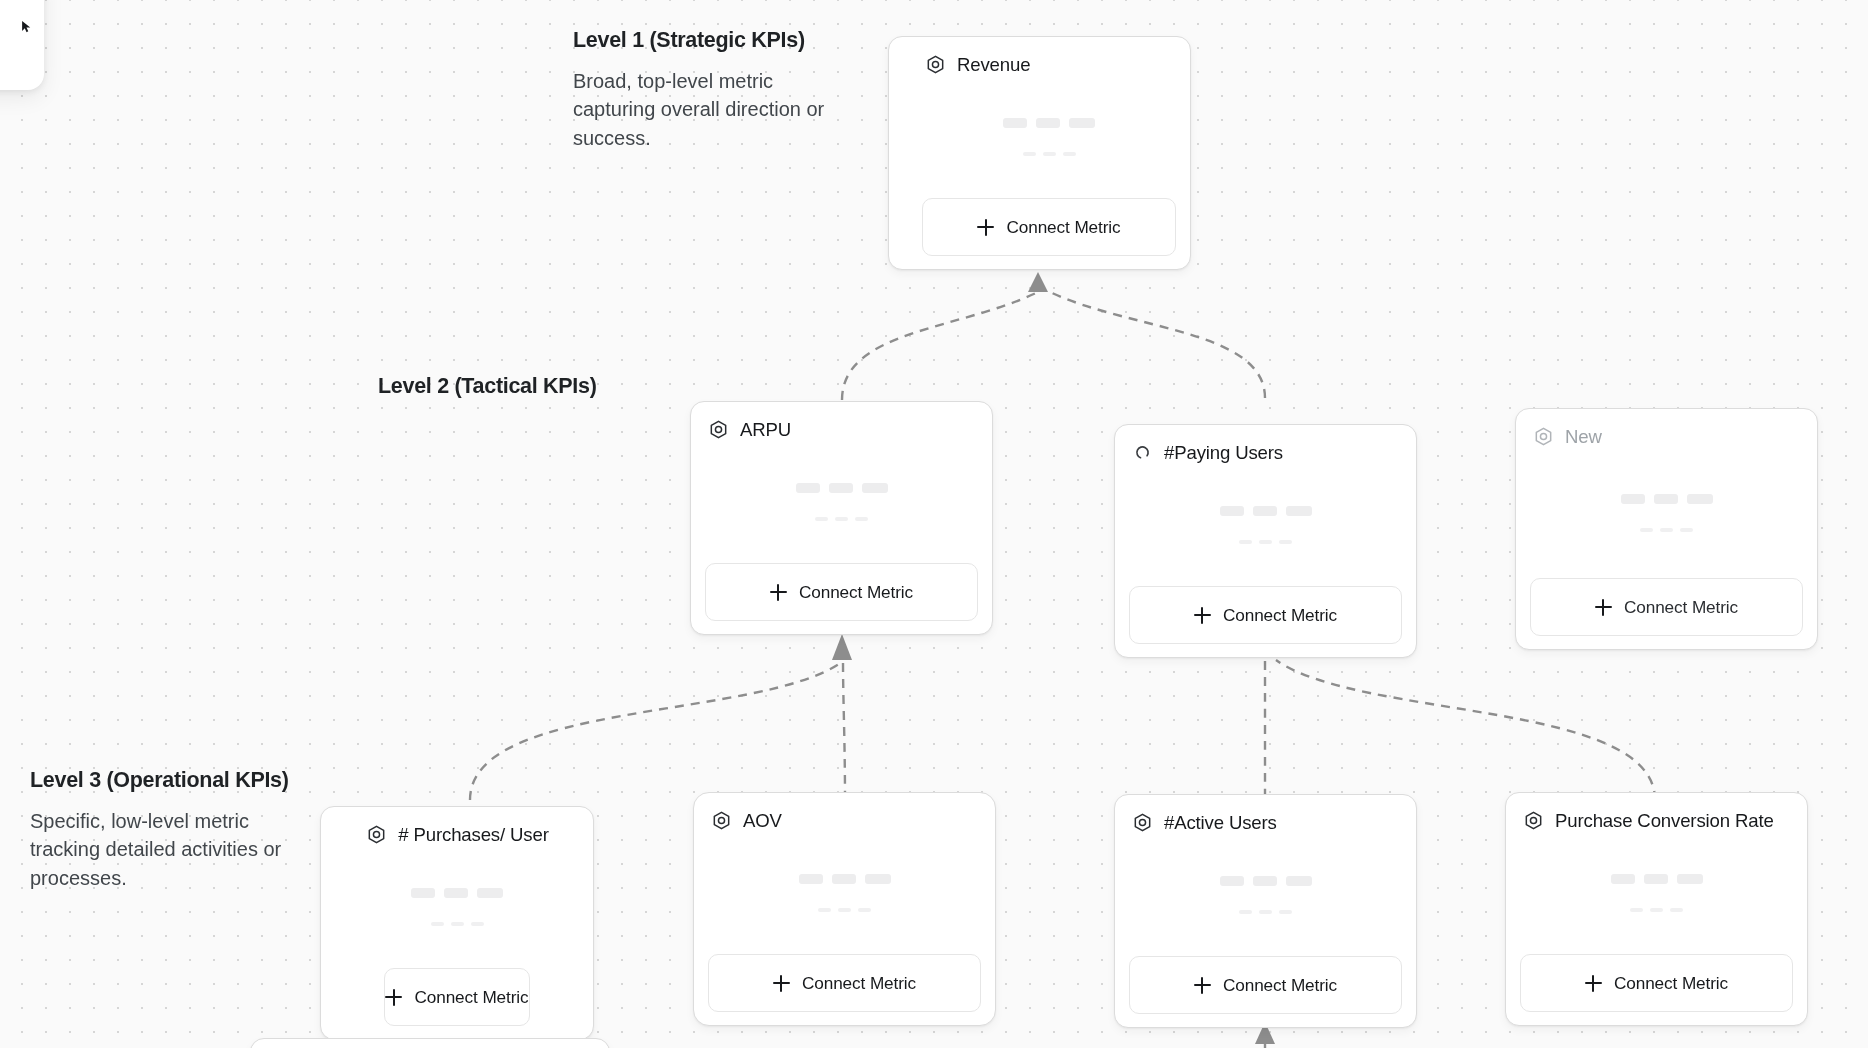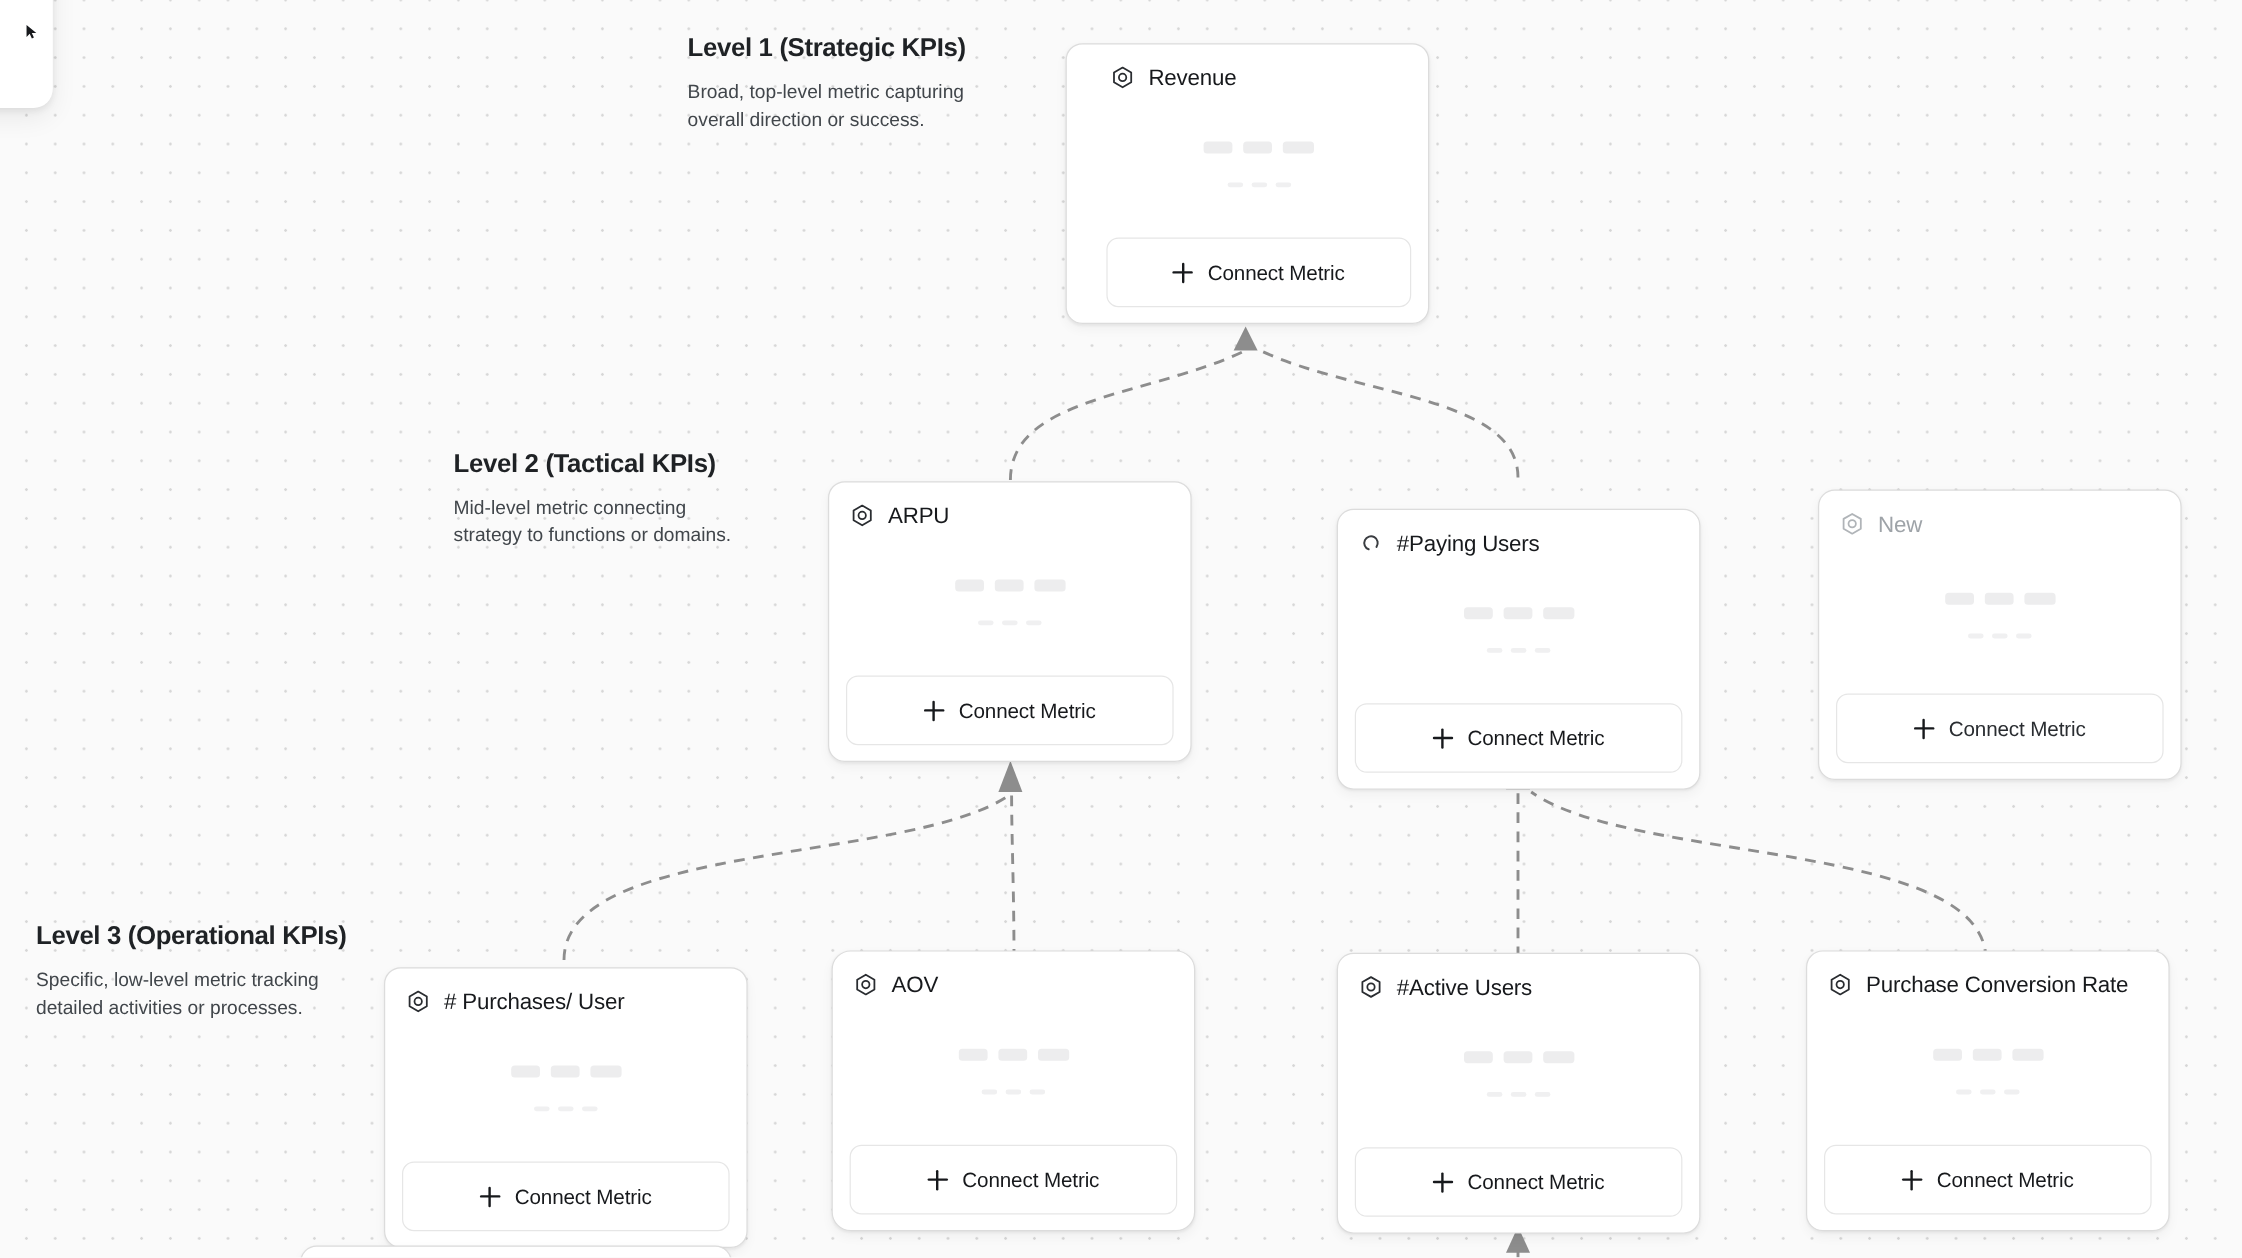--- a/index.html
+++ b/index.html
@@ -52,21 +52,21 @@
   .level-title {
     font-size: 21.5px;
     font-weight: 700;
     color: #1f2225;
     letter-spacing: -0.3px;
     white-space: nowrap;
     line-height: 1.2;
   }
   .level-desc {
     margin-top: 13px;
-    font-size: 16px;
+    font-size: 20px;
     font-weight: 400;
     color: #41464b;
     line-height: 1.42;
   }
 
   
   .node {
     position: absolute;
     z-index: 3;
     background: #ffffff;
@@ -200,21 +200,20 @@
     <polygon class="edge-arrow" points="1265,1022 1275,1044 1255,1044"></polygon>
   </svg>
 
   <div class="level-label" style="left:573px; top:28px; width:260px;">
     <div class="level-title">Level 1 (Strategic KPIs)</div>
     <div class="level-desc">Broad, top-level metric capturing overall direction or success.</div>
   </div>
 
   <div class="level-label" style="left:378px; top:374px; width:250px;">
     <div class="level-title">Level 2 (Tactical KPIs)</div>
-    <div class="level-desc">Mid-level metric connecting strategy to functions or domains.</div>
   </div>
 
   <div class="level-label" style="left:30px; top:768px; width:270px;">
     <div class="level-title">Level 3 (Operational KPIs)</div>
     <div class="level-desc">Specific, low-level metric tracking detailed activities or processes.</div>
   </div>
 
   <div class="node" style="left:888px; top:36px; width:303px; height:234px;padding-left:33px;">
     <div class="node-header">
       <span class="node-icon">
@@ -319,21 +318,21 @@
         <span class="sk"></span>
         <span class="sk"></span>
       </div>
     </div>
     <div class="connect-btn">
       <span class="plus-icon"></span>
       <span class="connect-label">Connect Metric</span>
     </div>
   </div>
 
-  <div class="node" style="left:320px; top:806px; width:303px; height:234px;">
+  <div class="node" style="left:320px; top:806px; width:274px; height:234px;align-items:center;">
     <div class="node-header">
       <span class="node-icon">
         <svg viewBox="0 0 24 24" fill="none" stroke="#2a2d31" stroke-width="1.7" stroke-linejoin="round" stroke-linecap="round">
           <path d="M12 2.6 L20.2 7.3 L20.2 16.7 L12 21.4 L3.8 16.7 L3.8 7.3 Z"></path>
           <circle cx="12" cy="12" r="3.5"></circle>
         </svg>
       </span>
       <span class="node-title"># Purchases/ User</span>
     </div>
     <div class="node-body">

